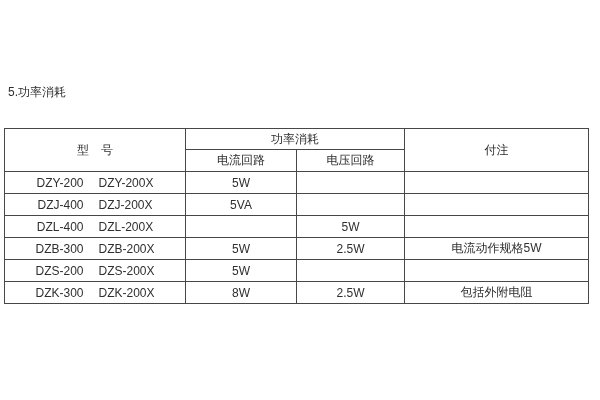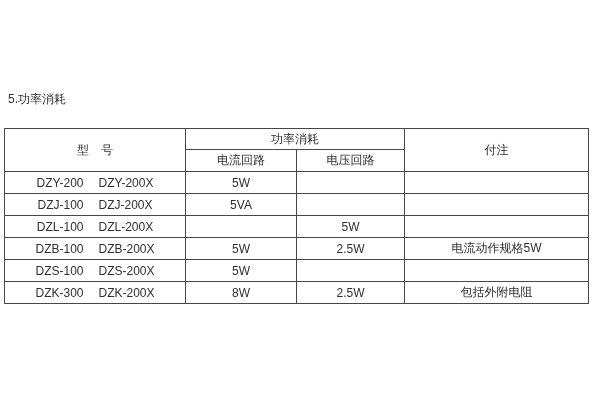--- a/index.html
+++ b/index.html
@@ -8,21 +8,21 @@
     width: 600px;
     height: 400px;
     background: #ffffff;
     font-family: "Liberation Sans", "DejaVu Sans", sans-serif;
     color: #2f2f2f;
     overflow: hidden;
   }
   .section-title {
     position: absolute;
     left: 8px;
-    top: 92px;
+    top: 85px;
     font-size: 12px;
     line-height: 14px;
     color: #2f2f2f;
   }
   table.spec {
     position: absolute;
     left: 4px;
     top: 128px;
     width: 584px;
     border-collapse: collapse;
@@ -81,57 +81,57 @@
           </span>
         </td>
         <td>5W</td>
         <td></td>
         <td></td>
       </tr>
 
       <tr class="drow">
         <td>
           <span class="model-pair">
-            <span>DZJ-100</span>
+            <span>DZJ-400</span>
             <span>DZJ-200X</span>
           </span>
         </td>
         <td>5VA</td>
         <td></td>
         <td></td>
       </tr>
 
       <tr class="drow">
         <td>
           <span class="model-pair">
-            <span>DZL-100</span>
+            <span>DZL-400</span>
             <span>DZL-200X</span>
           </span>
         </td>
         <td></td>
         <td>5W</td>
         <td></td>
       </tr>
 
       <tr class="drow">
         <td>
           <span class="model-pair">
-            <span>DZB-100</span>
+            <span>DZB-300</span>
             <span>DZB-200X</span>
           </span>
         </td>
         <td>5W</td>
         <td>2.5W</td>
         <td>电流动作规格5W</td>
       </tr>
 
       <tr class="drow">
         <td>
           <span class="model-pair">
-            <span>DZS-100</span>
+            <span>DZS-200</span>
             <span>DZS-200X</span>
           </span>
         </td>
         <td>5W</td>
         <td></td>
         <td></td>
       </tr>
 
       <tr class="drow">
         <td>

